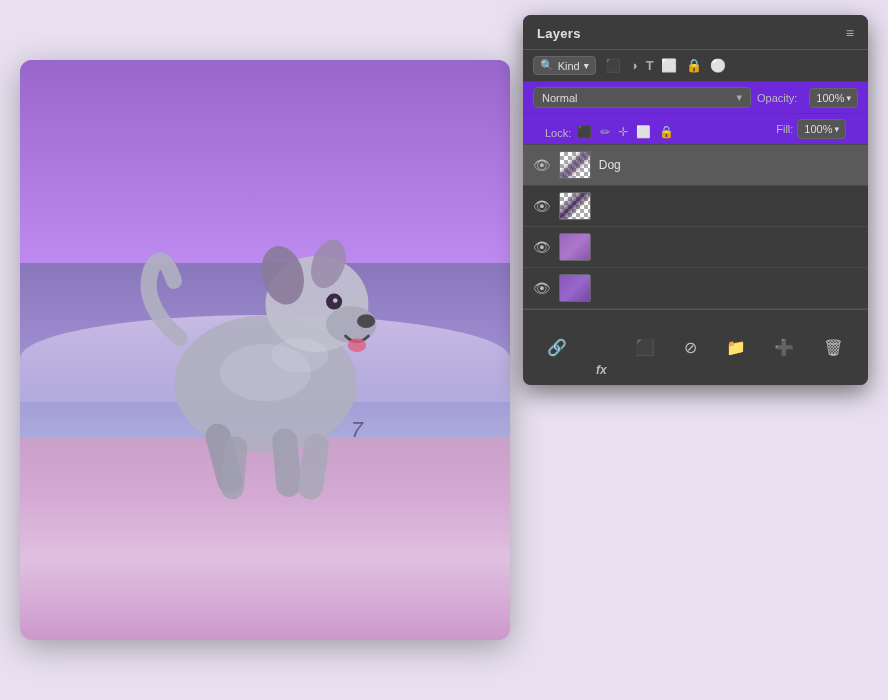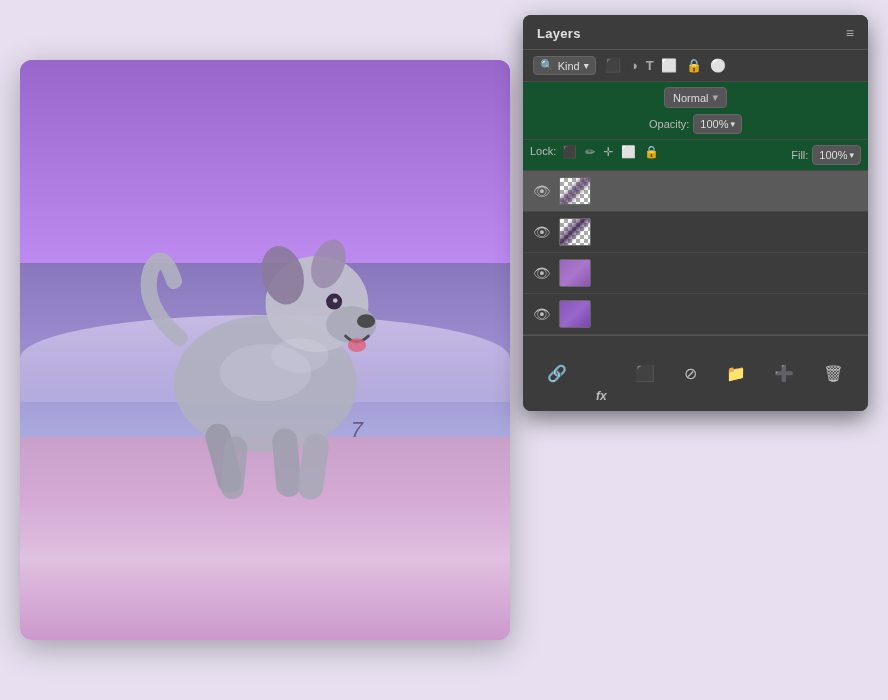--- a/index.html
+++ b/index.html
@@ -84,21 +84,21 @@
       font-style: italic;
       font-weight: 300;
     }
 
     
     .layers-panel {
       position: absolute;
       right: 20px;
       top: 15px;
       width: 345px;
-      background: #14532d;
+      background: #6d28d9;
       border-radius: 8px;
       box-shadow: 0 8px 24px rgba(0,0,0,0.5);
       overflow: hidden;
     }
 
     
     .panel-header {
       display: flex;
       align-items: center;
       justify-content: space-between;
@@ -160,21 +160,20 @@
       color: #ffffff;
     }
 
     
     .blend-row {
       display: flex;
       align-items: center;
       gap: 6px;
       padding: 5px 10px;
       border-bottom: 1px solid #4a4a4a;
-      flex-direction: column;
     }
 
     .blend-select {
       display: flex;
       align-items: center;
       background: #555;
       border: 1px solid #666;
       border-radius: 4px;
       padding: 3px 8px;
       color: #ddd;
@@ -185,21 +184,21 @@
     }
 
     .blend-select-chevron {
       margin-left: auto;
       color: #aaa;
     }
 
     .opacity-control {
       display: flex;
       align-items: center;
-      gap: 4px;
+      gap: 12px;
       color: #bbb;
       font-size: 11px;
     }
 
     .opacity-value {
       background: #555;
       border: 1px solid #666;
       border-radius: 4px;
       padding: 3px 6px;
       color: #ddd;
@@ -207,22 +206,22 @@
       min-width: 45px;
       text-align: right;
       display: flex;
       align-items: center;
       gap: 2px;
     }
 
     
     .lock-row {
       display: flex;
-      align-items: flex-start;
-      padding: 5px 7px;
+      align-items: flex-end;
+      padding: 5px 22px;
       border-bottom: 1px solid #4a4a4a;
       gap: 6px;
     }
 
     .lock-label {
       color: #bbb;
       font-size: 11px;
     }
 
     .lock-icons {
@@ -446,20 +445,21 @@
     </div>
   </div>
 
   <div class="layers-list">
 
     <div class="layer-item active">
       <span class="layer-eye" title="Toggle visibility">👁</span>
       <div class="layer-thumb thumb-checker">
         <div class="thumb-checker-dog"></div>
       </div>
+      <span class="layer-name">Dog</span>
     </div>
 
     <div class="layer-item">
       <span class="layer-eye" title="Toggle visibility">👁</span>
       <div class="layer-thumb thumb-checker">
         <div class="thumb-checker-dog" style="background: linear-gradient(135deg, transparent 20%, rgba(50,20,70,0.8) 45%, transparent 65%);"></div>
       </div>
     </div>
 
     <div class="layer-item">

